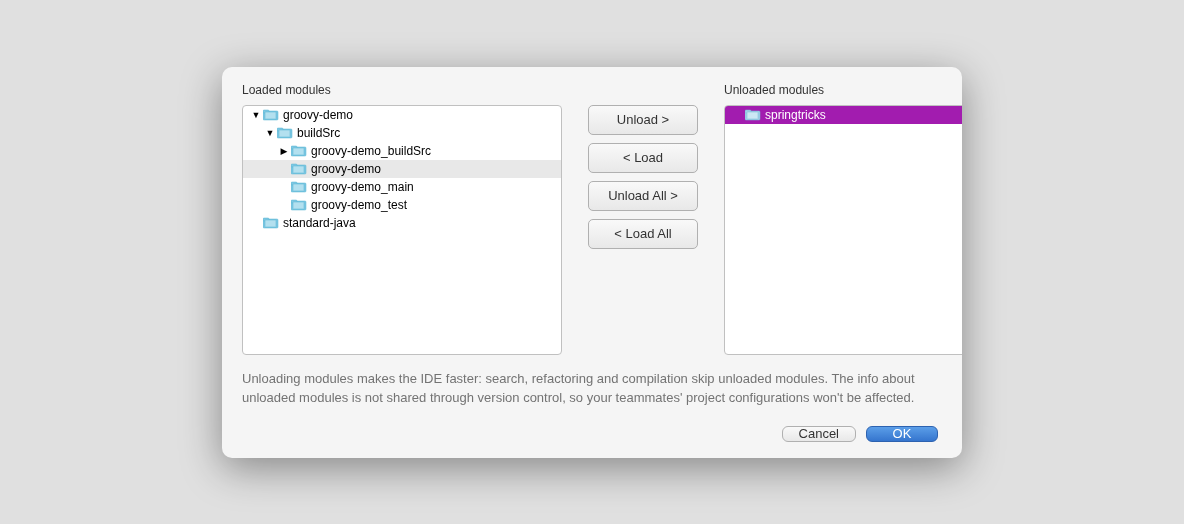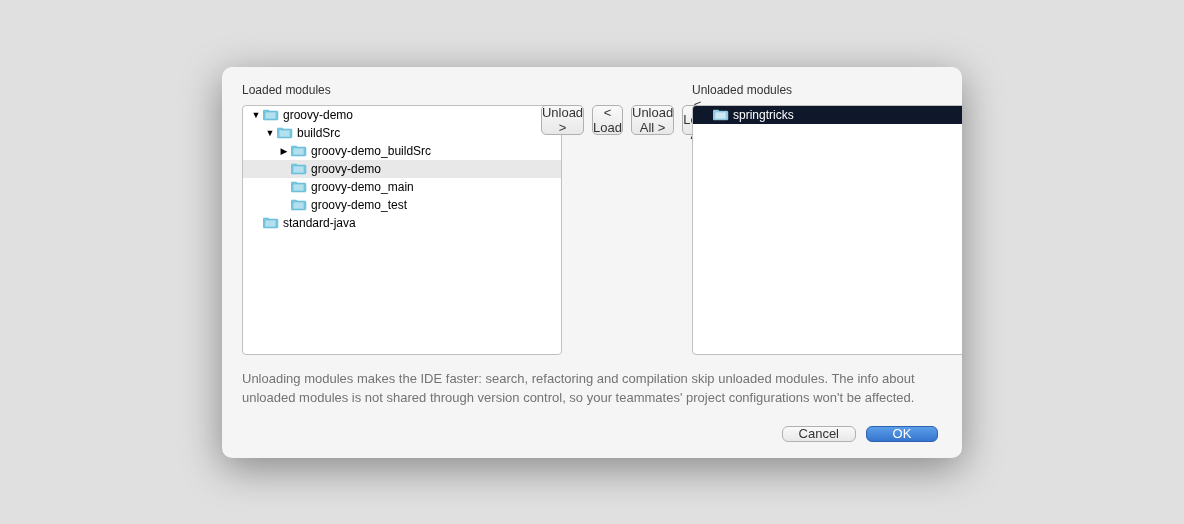--- a/index.html
+++ b/index.html
@@ -64,21 +64,21 @@
     .content {
       padding: 16px 20px 12px 20px;
       display: flex;
       flex-direction: column;
       gap: 10px;
       flex: 1;
     }
 
     .panels-row {
       display: flex;
-      gap: 0;
+      gap: 16px;
       align-items: flex-start;
     }
 
     .panel-section {
       display: flex;
       flex-direction: column;
       gap: 4px;
     }
 
     .panel-label {
@@ -148,21 +148,21 @@
       width: 16px;
       height: 13px;
     }
 
     .indent-1 { padding-left: 6px; }
     .indent-2 { padding-left: 20px; }
     .indent-3 { padding-left: 34px; }
 
     .buttons-col {
       display: flex;
-      flex-direction: row;
+      flex-direction: column;
       gap: 8px;
       align-items: center;
       justify-content: center;
       padding: 0 18px;
       margin-top: 22px;
       width: 130px;
       flex-shrink: 0;
     }
 
     .action-button {
@@ -332,21 +332,21 @@
         <button class="action-button">Unload &gt;</button>
         <button class="action-button">&lt; Load</button>
         <button class="action-button">Unload All &gt;</button>
         <button class="action-button">&lt; Load All</button>
       </div>
 
       <div class="panel-section">
         <div class="panel-label">Unloaded modules</div>
         <div class="module-list unloaded-list">
 
-          <div class="tree-item indent-1 selected" style="background:#0f172a;">
+          <div class="tree-item indent-1 selected" style="background:#a21caf;">
             <span class="expand-icon">&nbsp;</span>
             <span class="folder-icon">
               <svg viewBox="0 0 16 13" xmlns="http://www.w3.org/2000/svg">
                 <rect x="0" y="3" width="15" height="9" rx="1" fill="#a0d0e8" stroke="#7ab8d4" stroke-width="0.5"></rect>
                 <rect x="0" y="2" width="6" height="3" rx="1" fill="#a0d0e8" stroke="#7ab8d4" stroke-width="0.5"></rect>
                 <rect x="2" y="4" width="11" height="7" rx="0.5" fill="#cce8f4" stroke="#7ab8d4" stroke-width="0.5"></rect>
               </svg>
             </span>
             <span class="item-text" style="color:#fff;">springtricks</span>
           </div>

